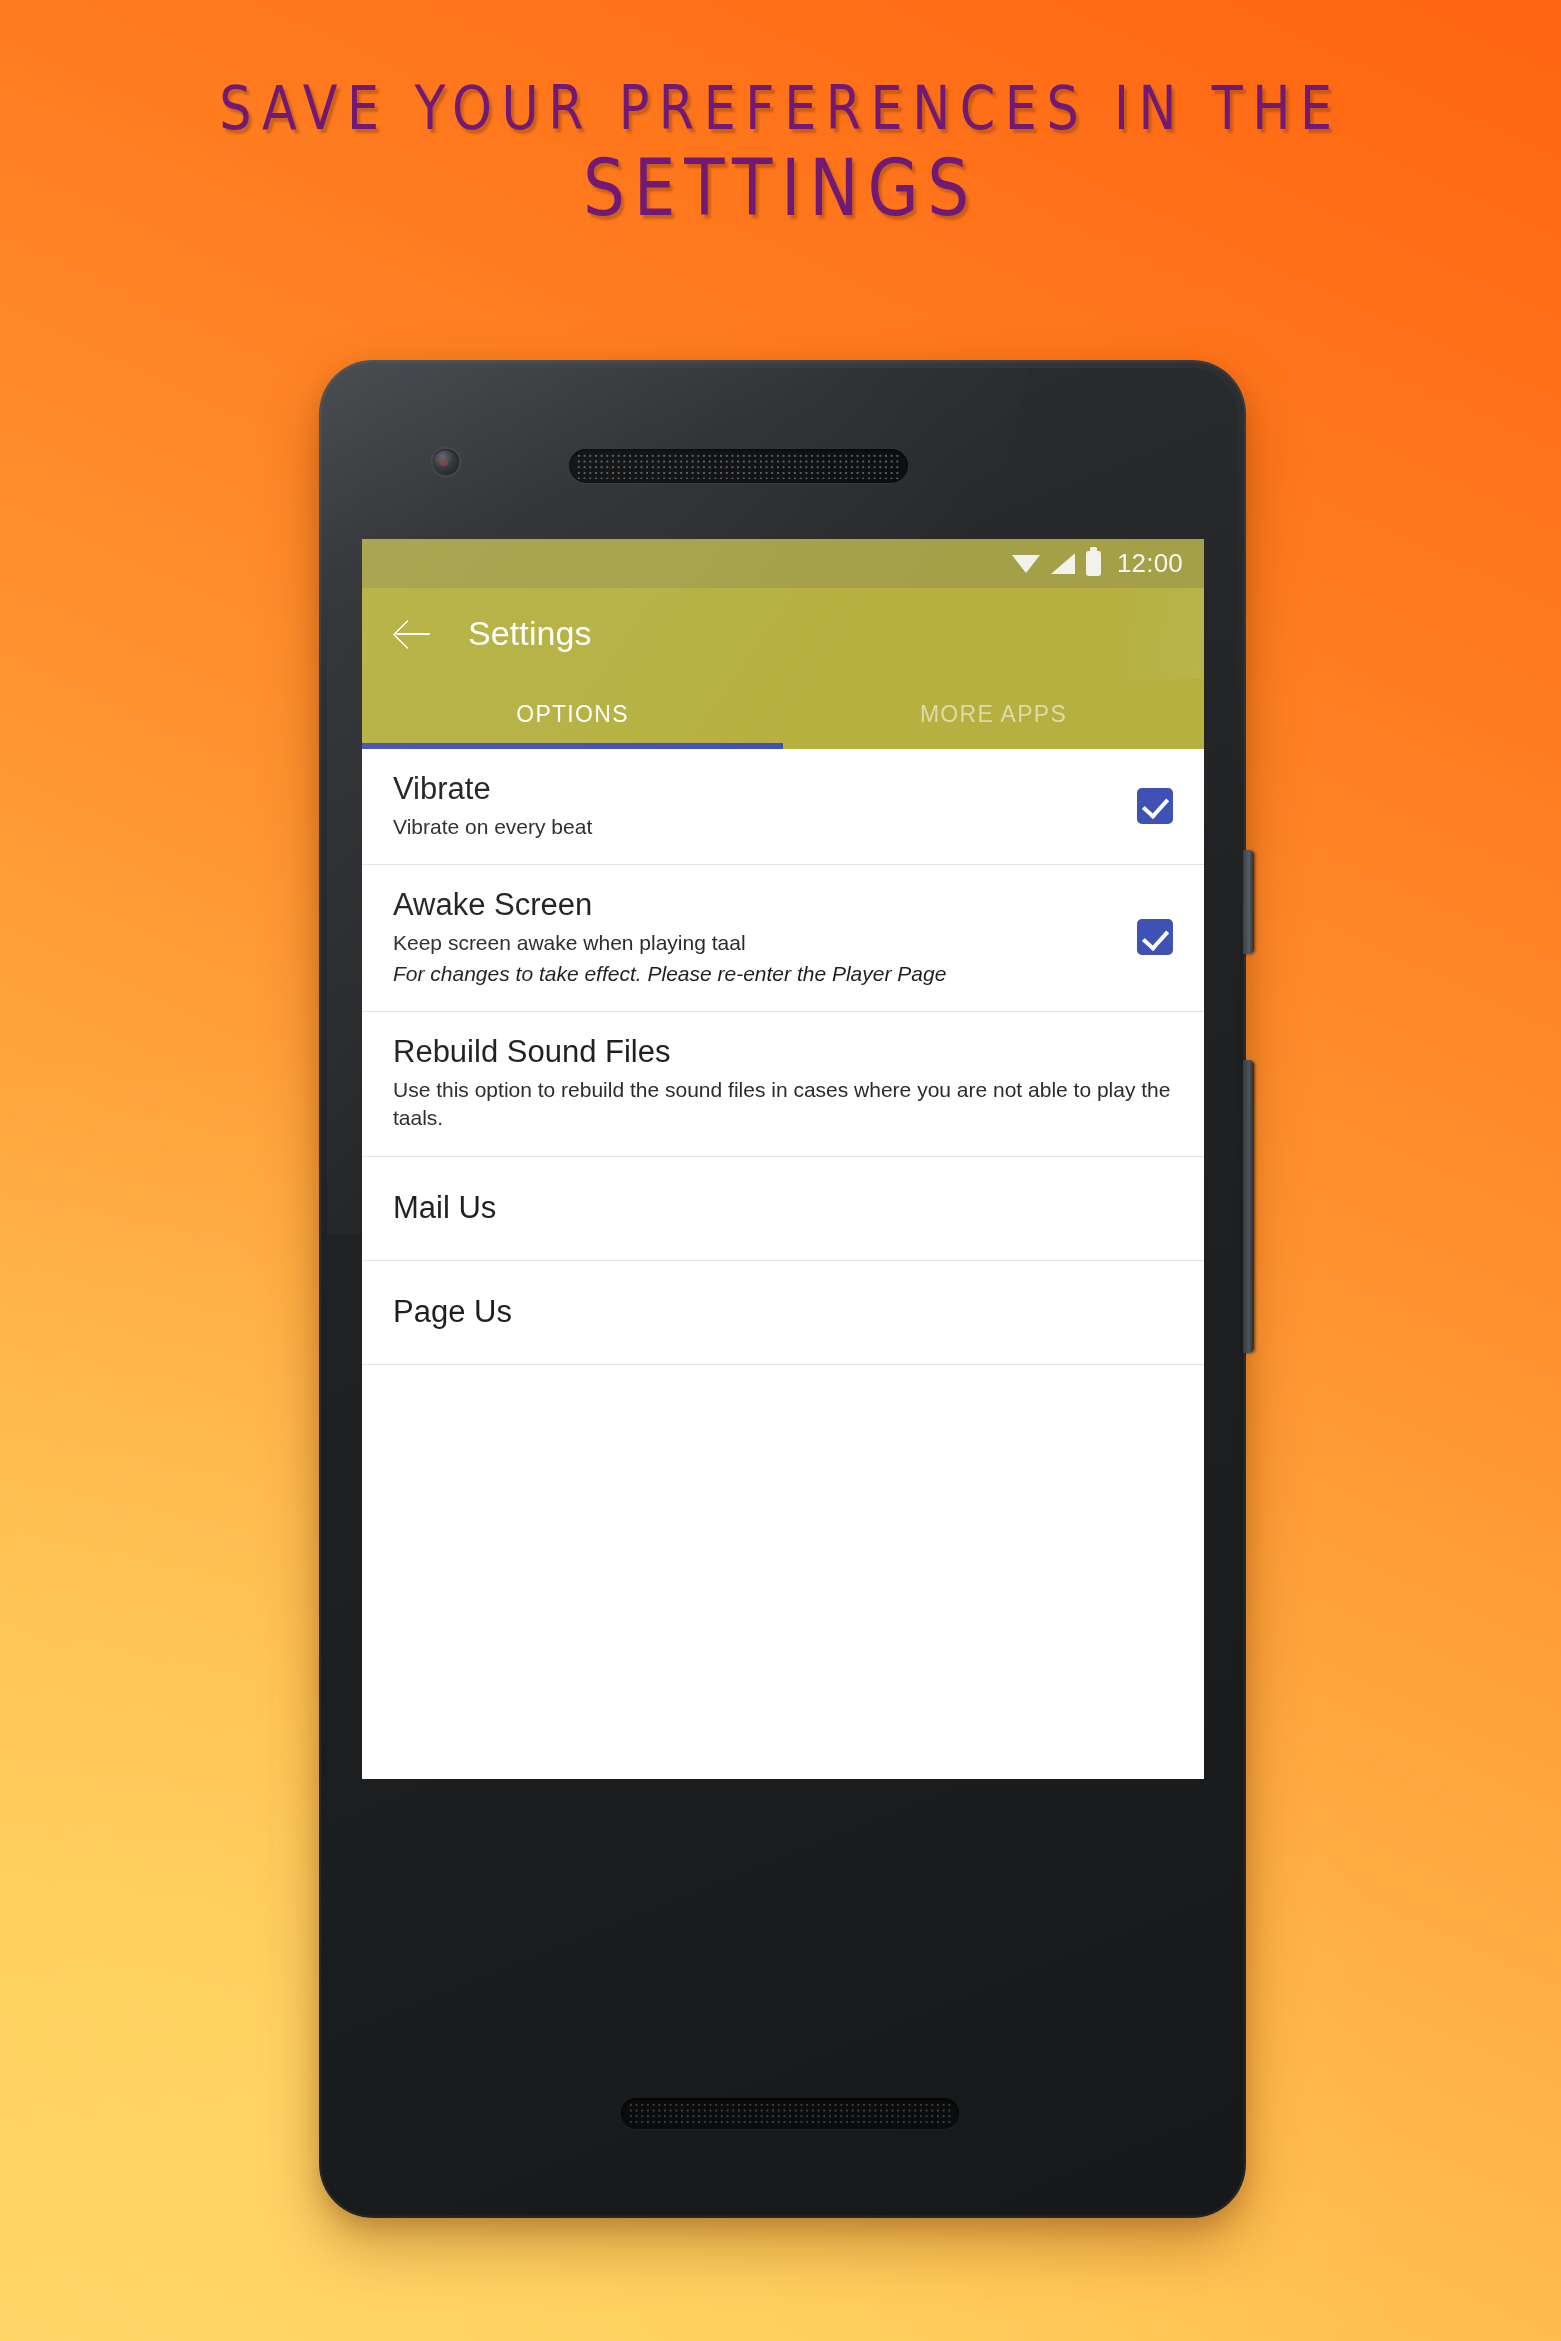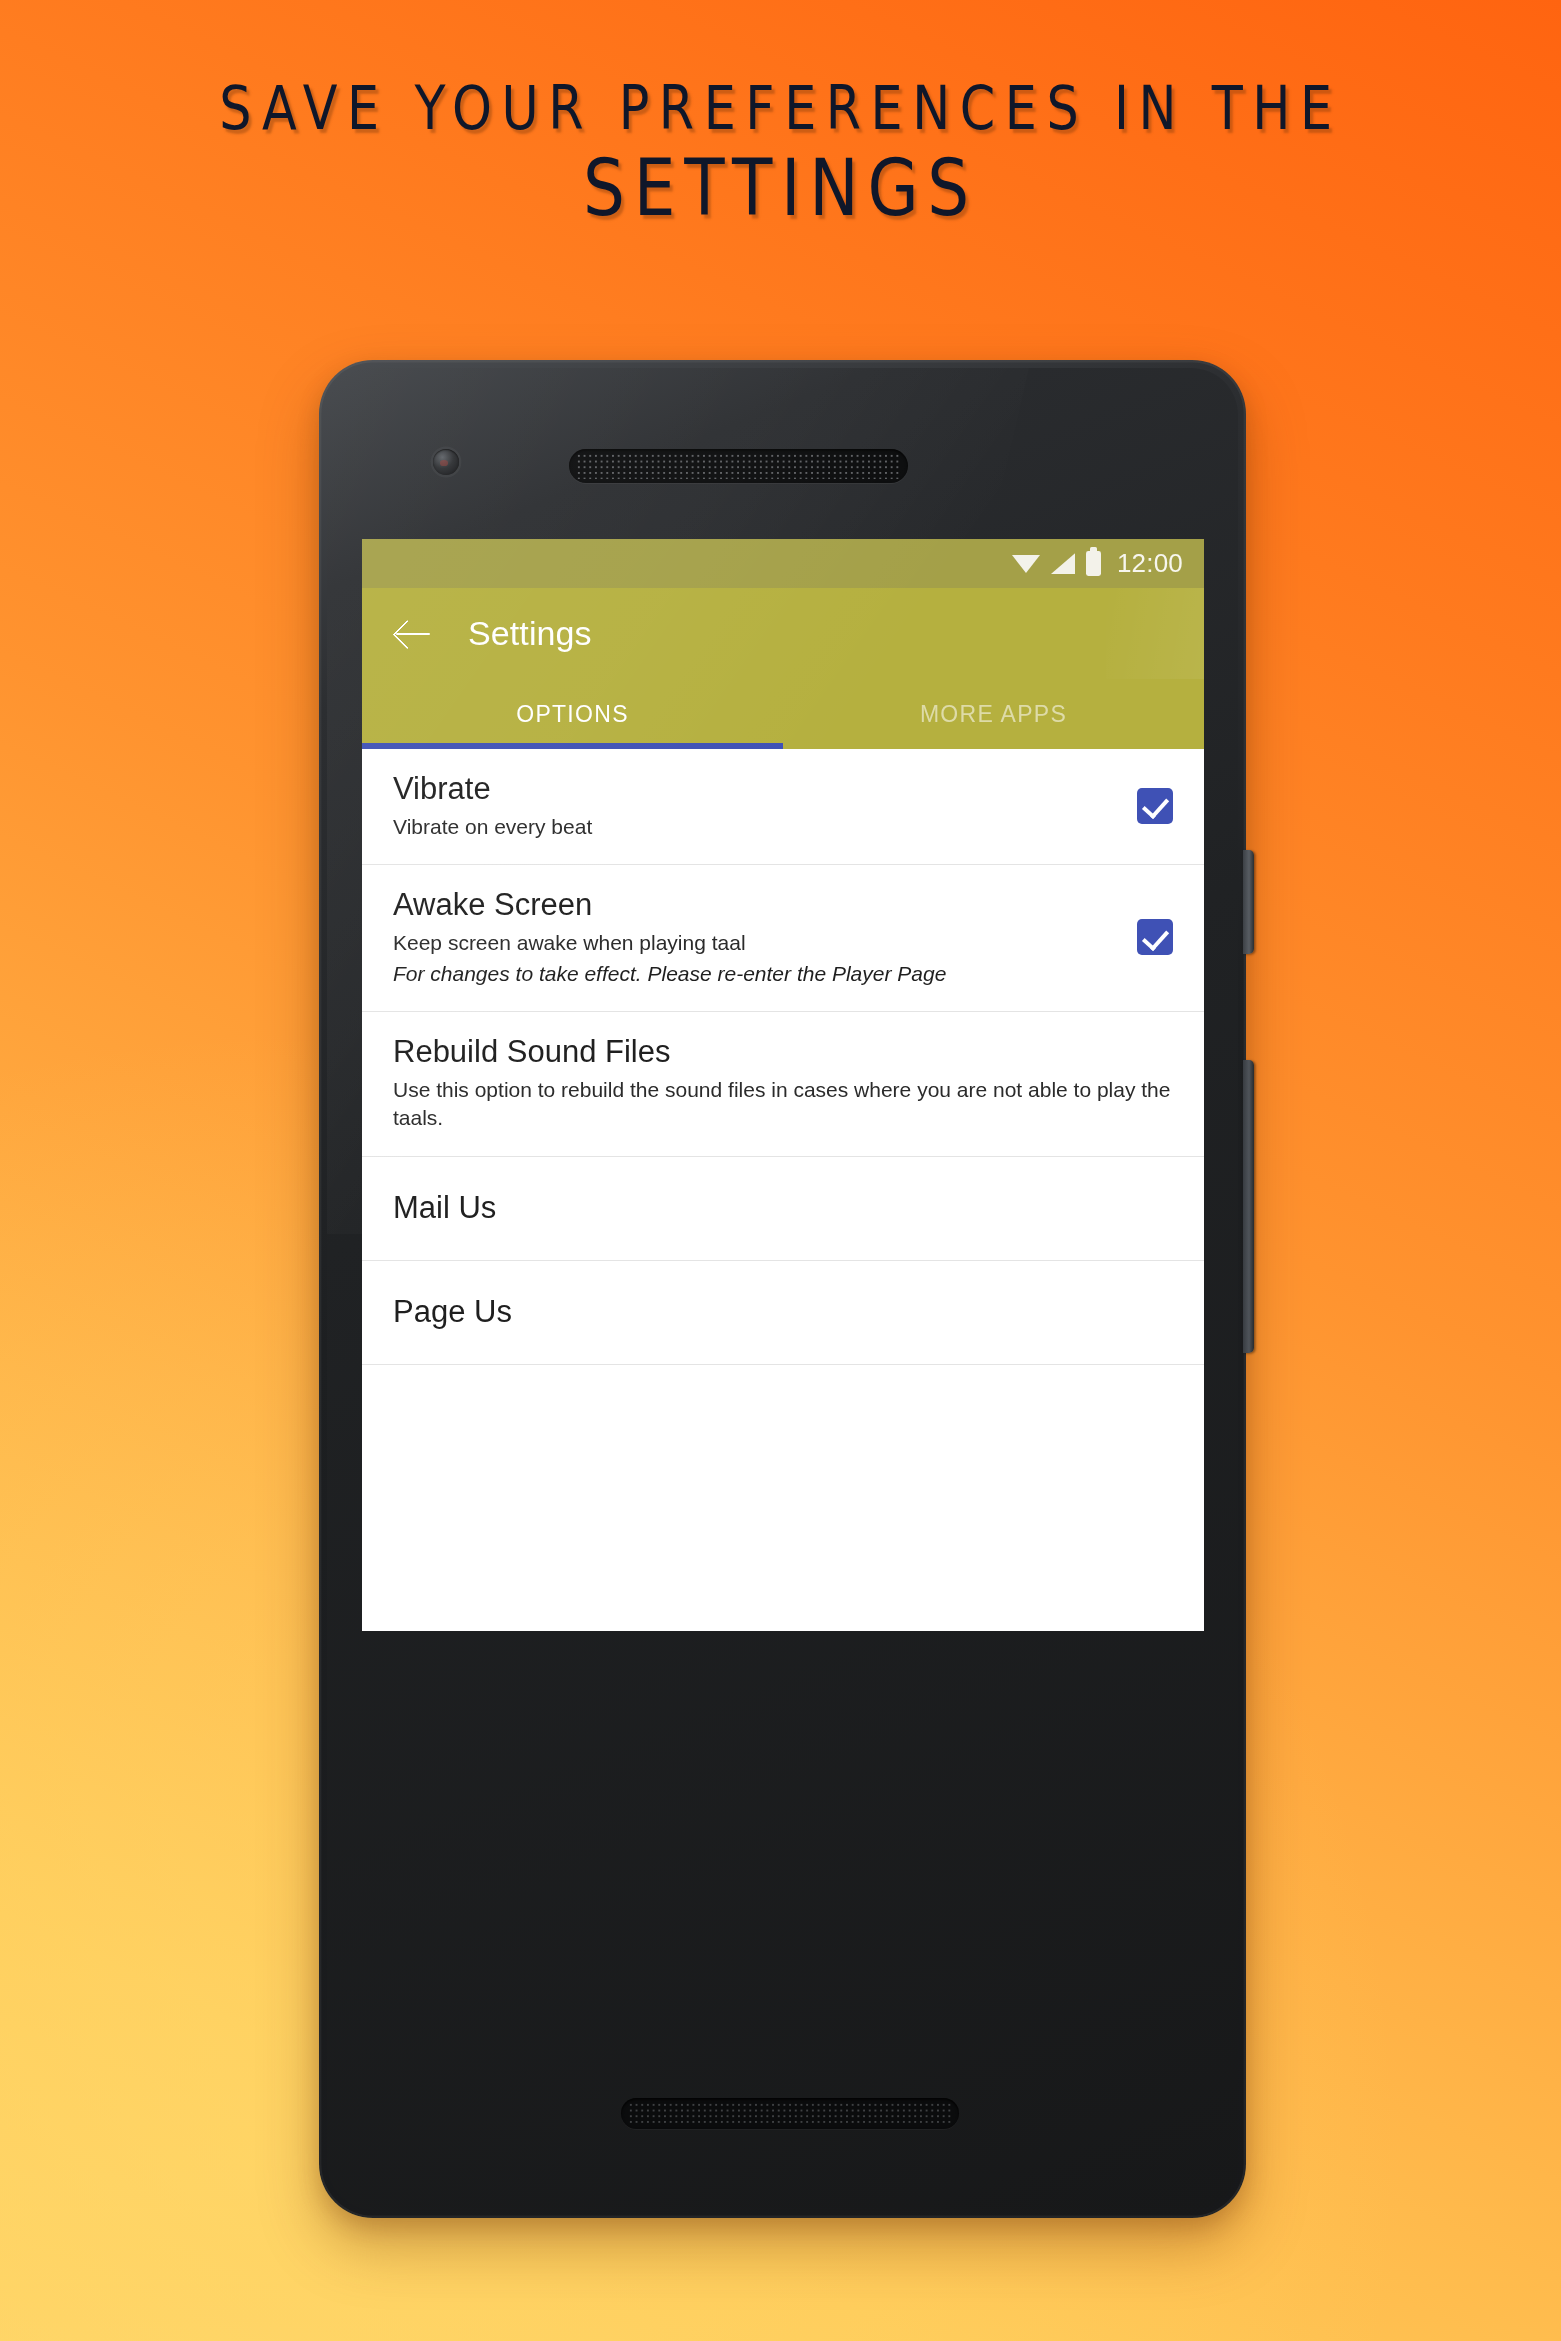--- a/index.html
+++ b/index.html
@@ -25,21 +25,21 @@
   .bg-soft {
     position:absolute; inset:0;
     background:radial-gradient(ellipse 120% 80% at 18% 92%, rgba(255,220,110,.55) 0%, rgba(255,220,110,0) 60%);
   }
 
   
   .headline {
     position:absolute;
     left:0; right:0; top:78px;
     text-align:center;
-    color:#0f172a;
+    color:#701a75;
     font-family:"DejaVu Sans Condensed","Liberation Sans", sans-serif;
     font-weight:400;
     letter-spacing:.055em;
     text-shadow:3.3px 4.1px 2.4px rgba(120,55,10,.38);
     line-height:1.0;
     -webkit-font-smoothing:antialiased;
   }
   .headline .l1 {
     display:block;
     font-size:60px;
@@ -143,21 +143,21 @@
     width:10.6px; height:293px;
     border-radius:0 4.9px 4.9px 0;
     background:linear-gradient(90deg,#383c41 0%,#4f545a 55%,#282b2e 100%);
     box-shadow:1.6px 0.8px 2.4px rgba(0,0,0,.4);
   }
 
   
   .screen {
     position:absolute;
     left:362px; top:539px;
-    width:842px; height:1092px;
+    width:842px; height:1240px;
     background:#ffffff;
     overflow:hidden;
     z-index:4;
   }
 
   .statusbar {
     height:49px;
     background:#A4A048;
     display:flex;
     align-items:center;

